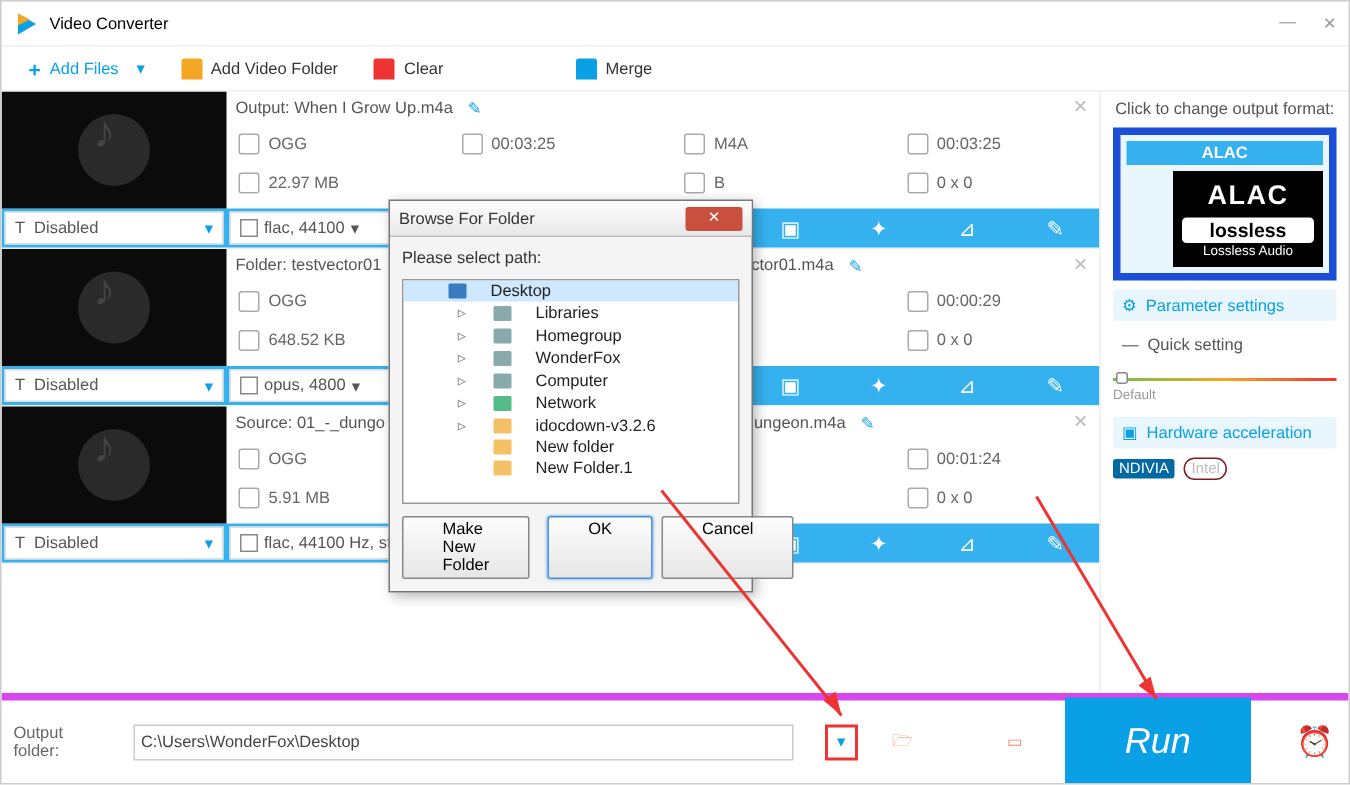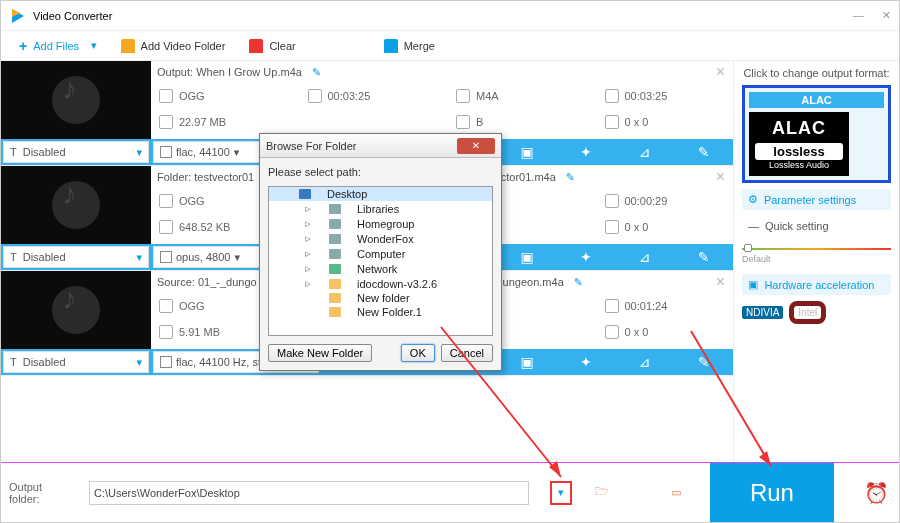--- a/index.html
+++ b/index.html
@@ -34,58 +34,58 @@
 .filegrid{display:grid;grid-template-columns:150px 1fr}
 .metarow{display:grid;grid-template-rows:22px 26px 26px}
 .ctrlrow{height:26px;background:#35b1ef;display:grid;grid-template-columns:150px 170px 1fr;align-items:center}
 .subdrop{background:#fff;margin:2px;height:22px;display:flex;align-items:center;padding:0 6px;gap:6px;color:#555;border:1px solid #ddd}
 .subdrop .car{margin-left:auto;color:#09a0e6}
 .audiodrop{background:#fff;margin:2px;height:22px;display:flex;align-items:center;padding:0 6px;gap:4px;color:#555;border:1px solid #ddd}
 .audiodrop .sp{width:12px;height:12px;border:1px solid #888}
 .toolicons{display:flex;gap:0;height:100%;align-items:stretch}
 .toolicons .ti{flex:1;display:flex;align-items:center;justify-content:center;color:#fff;font-size:14px}
 .rightcol .hdr{text-align:center;color:#555}
-.formatbox{border:3px solid #1d4ed8;background:#eaf6fd;padding:4px;display:flex;flex-direction:column;align-items:flex-start;gap:4px}
+.formatbox{border:5px solid #1d4ed8;background:#eaf6fd;padding:4px;display:flex;flex-direction:column;align-items:flex-end;gap:4px}
 .formatbox .fmthead{background:#35b1ef;color:#fff;width:100%;text-align:center;padding:2px 0;font-weight:bold}
 .formatbox .fmtimg{background:#000;width:100px;padding:6px 4px;color:#fff;text-align:center}
 .formatbox .fmtimg .big{font-size:18px;font-weight:bold;letter-spacing:1px}
 .formatbox .fmtimg .loss{background:#fff;color:#000;font-weight:bold;border-radius:3px;margin:4px 2px 0;padding:1px 2px;font-size:13px}
 .formatbox .fmtimg .sub{font-size:9px}
 .sidebtn{display:flex;align-items:center;gap:6px;padding:4px 6px;background:#eaf6fd;border-radius:2px;color:#09a0e6}
 .sidebtn.plain{background:transparent;color:#555}
 .slider{height:10px;position:relative;margin:2px 0 14px}
 .slider .track{height:2px;background:linear-gradient(to right,#6cc24a 0%,#f5a623 50%,#e33 100%);position:relative;top:4px}
 .slider .thumb{width:8px;height:8px;border:1px solid #888;background:#fff;position:absolute;top:0;left:2px;border-radius:2px}
 .slider .lbl{position:absolute;left:0;top:10px;font-size:9px;color:#999}
 .nvidia{display:flex;gap:6px;align-items:center}
 .nvidia .badge{background:#0369a1;color:#fff;padding:1px 4px;border-radius:2px;font-size:10px}
-.nvidia .intel{color:#bbb;border:5px solid #7f1d1d;padding:1px 4px;border-radius:8px;font-size:10px}
-.bottombar{position:absolute;left:0;right:0;bottom:0;height:60px;border-top:1px solid #d946ef;display:flex;align-items:center;padding:0 0 0 8px;gap:21px}
+.nvidia .intel{color:#bbb;border:1px solid #7f1d1d;padding:1px 4px;border-radius:8px;font-size:10px}
+.bottombar{position:absolute;left:0;right:0;bottom:0;height:60px;border-top:5px solid #d946ef;display:flex;align-items:center;padding:0 0 0 8px;gap:21px}
 .bottombar .lbl{color:#666}
 .pathbox{flex:0 0 440px;height:24px;border:1px solid #ccc;display:flex;align-items:center;padding:0 4px;color:#444}
 .pathdrop{width:24px;height:24px;border:2px solid #e33;display:flex;align-items:center;justify-content:center;color:#09a0e6;position:relative}
 .openf{color:#e86;width:20px;text-align:center}
 .openout{color:#e86;width:20px;margin-left:40px}
-.run{margin-left:auto;width:140px;height:60px;background:#09a0e6;color:#fff;font-size:24px;display:flex;align-items:center;justify-content:center}
+.run{margin-left:auto;width:140px;height:60px;background:#09a0e6;color:#fff;font-size:24px;font-style:italic;display:flex;align-items:center;justify-content:center}
 .alarm{width:50px;height:60px;display:flex;align-items:center;justify-content:center;color:#09a0e6;font-size:20px}
 .dialog{position:absolute;left:258px;top:132px;width:243px;background:#f4f4f4;border:1px solid #777;box-shadow:2px 2px 8px rgba(0,0,0,.3);z-index:10}
 .dlgtitle{height:24px;background:linear-gradient(#fdfdfd,#e8e8e8);border-bottom:1px solid #bbb;display:flex;align-items:center;padding:0 6px;font-size:11px;color:#333}
 .dlgtitle .x{margin-left:auto;background:#c94f3f;color:#fff;width:38px;height:16px;text-align:center;line-height:15px;border-radius:2px;font-size:10px}
 .dlgbody{padding:8px}
 .tree{background:#fff;border:1px solid #999;height:150px;overflow:auto;margin-top:2px}
 .tree .node{display:flex;align-items:center;gap:16px;padding:1px 4px;color:#222}
 .tree .node.sel{background:#cde8ff}
 .tree .tw{color:#888;width:10px;text-align:center}
 .tree .fico{width:12px;height:10px;background:#f5c167;border-radius:1px}
 .tree .fico.d{background:#3a7abf}
 .tree .fico.c{background:#8aa}
 .tree .fico.n{background:#5b8}
 .tree .pad{width:14px}
 .dlgbtns{display:flex;gap:6px;margin-top:8px}
-.dlgbtns .btn{border:1px solid #888;background:linear-gradient(#fdfdfd,#e6e6e6);padding:2px 8px;border-radius:2px}
+.dlgbtns .btn{border:1px solid #888;background:linear-gradient(#fdfdfd,#e6e6e6);padding:2px 26px;border-radius:2px}
 .dlgbtns .btn.def{border:1px solid #4a90d9;box-shadow:0 0 2px #4a90d9}
 .dlgbtns .sp{flex:1}
 .arrow{position:absolute;z-index:20;pointer-events:none}
 .arrow line{stroke:#e33;stroke-width:2}
 .arrow polygon{fill:#e33}
 </style>
 </head>
 <body>
 
 <div class="titlebar">

